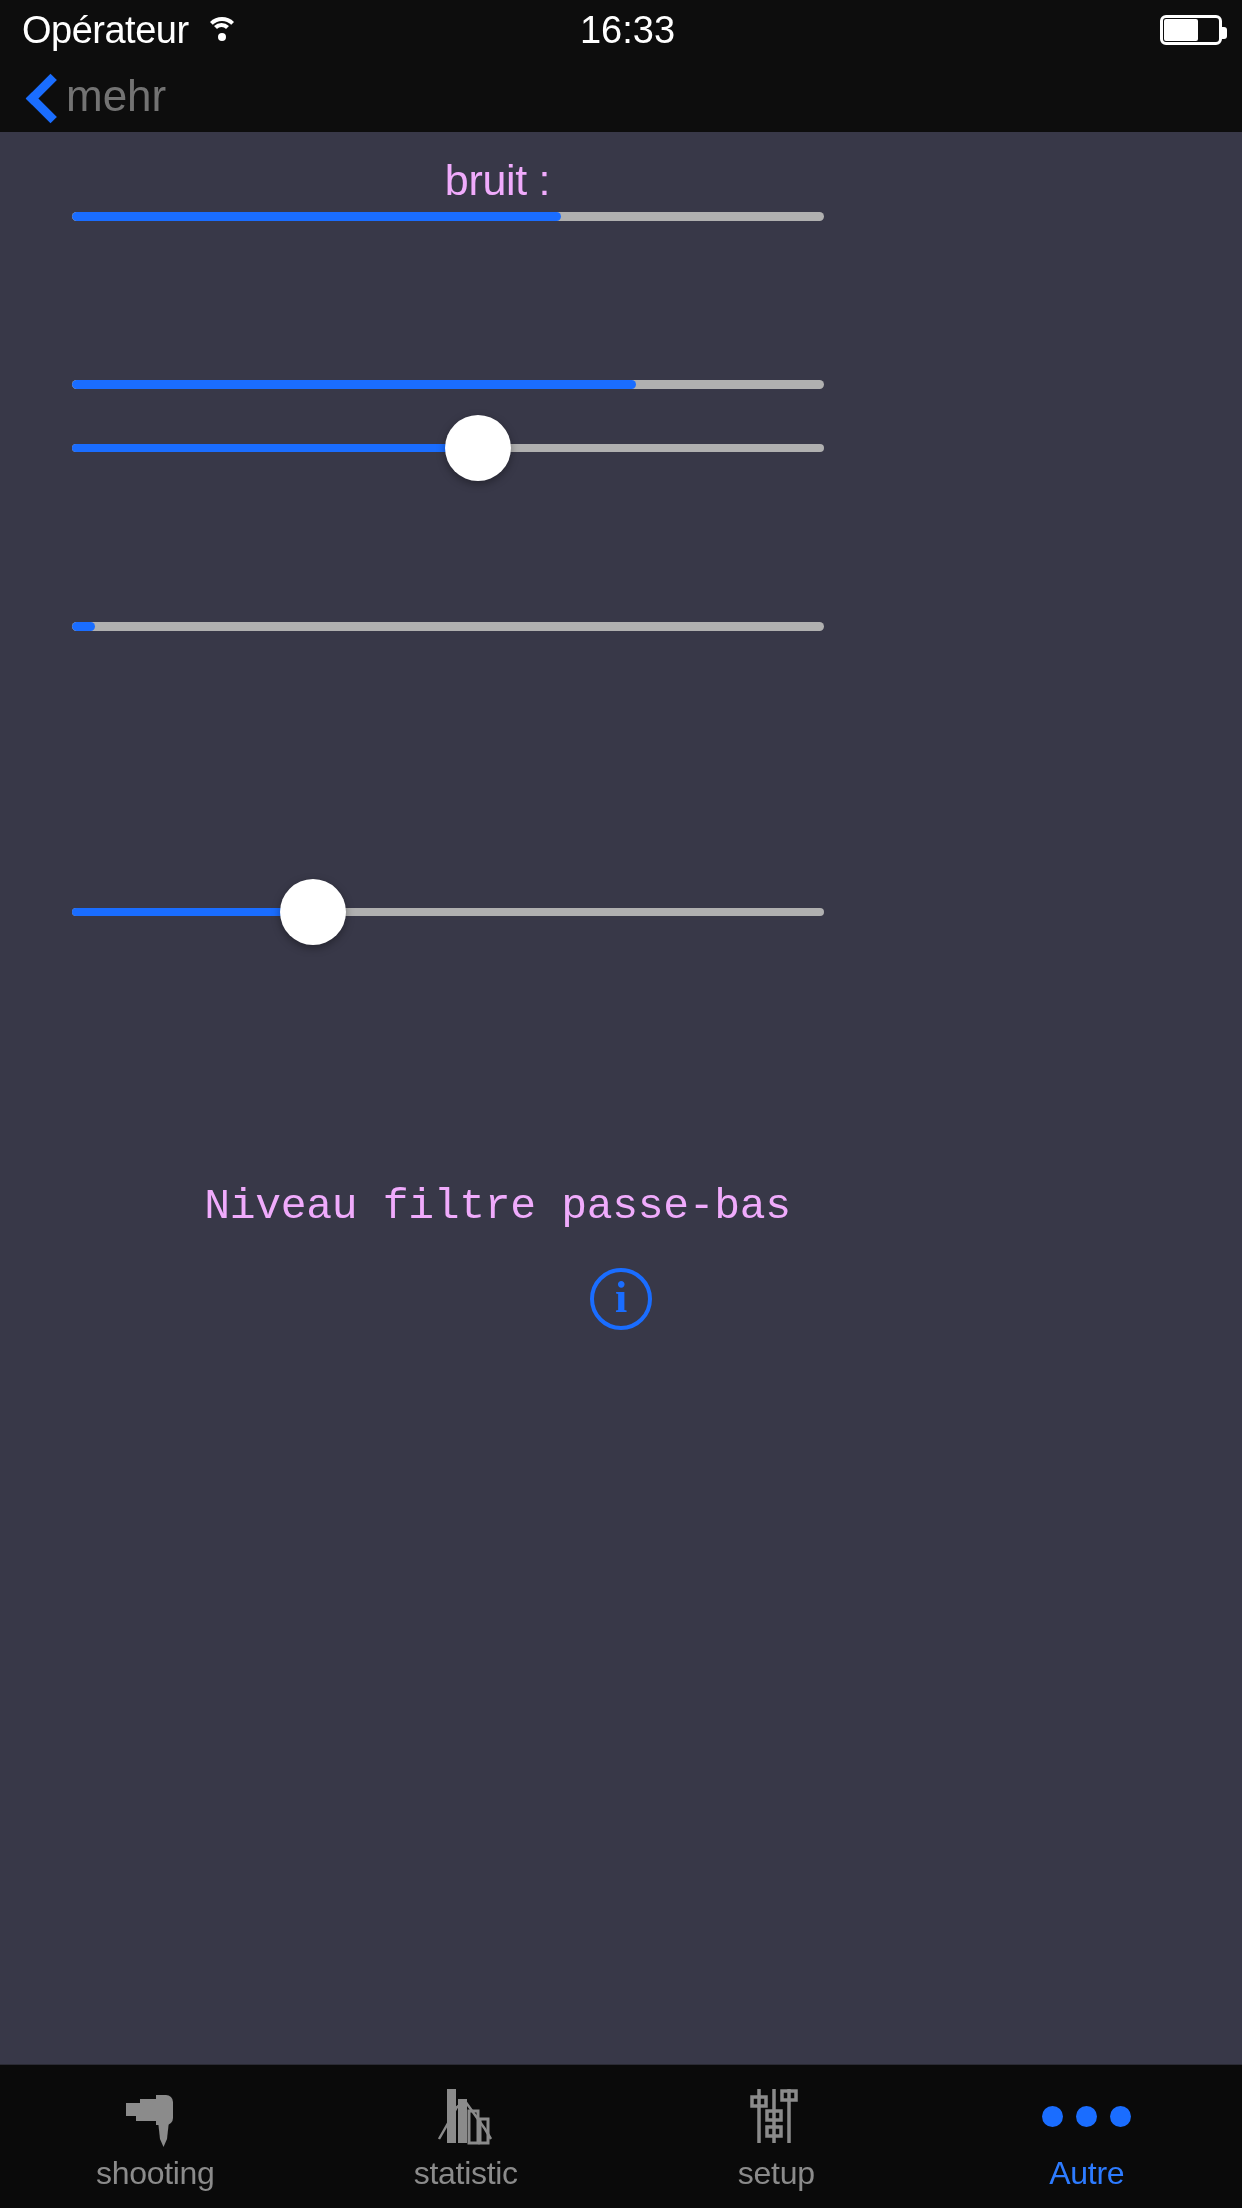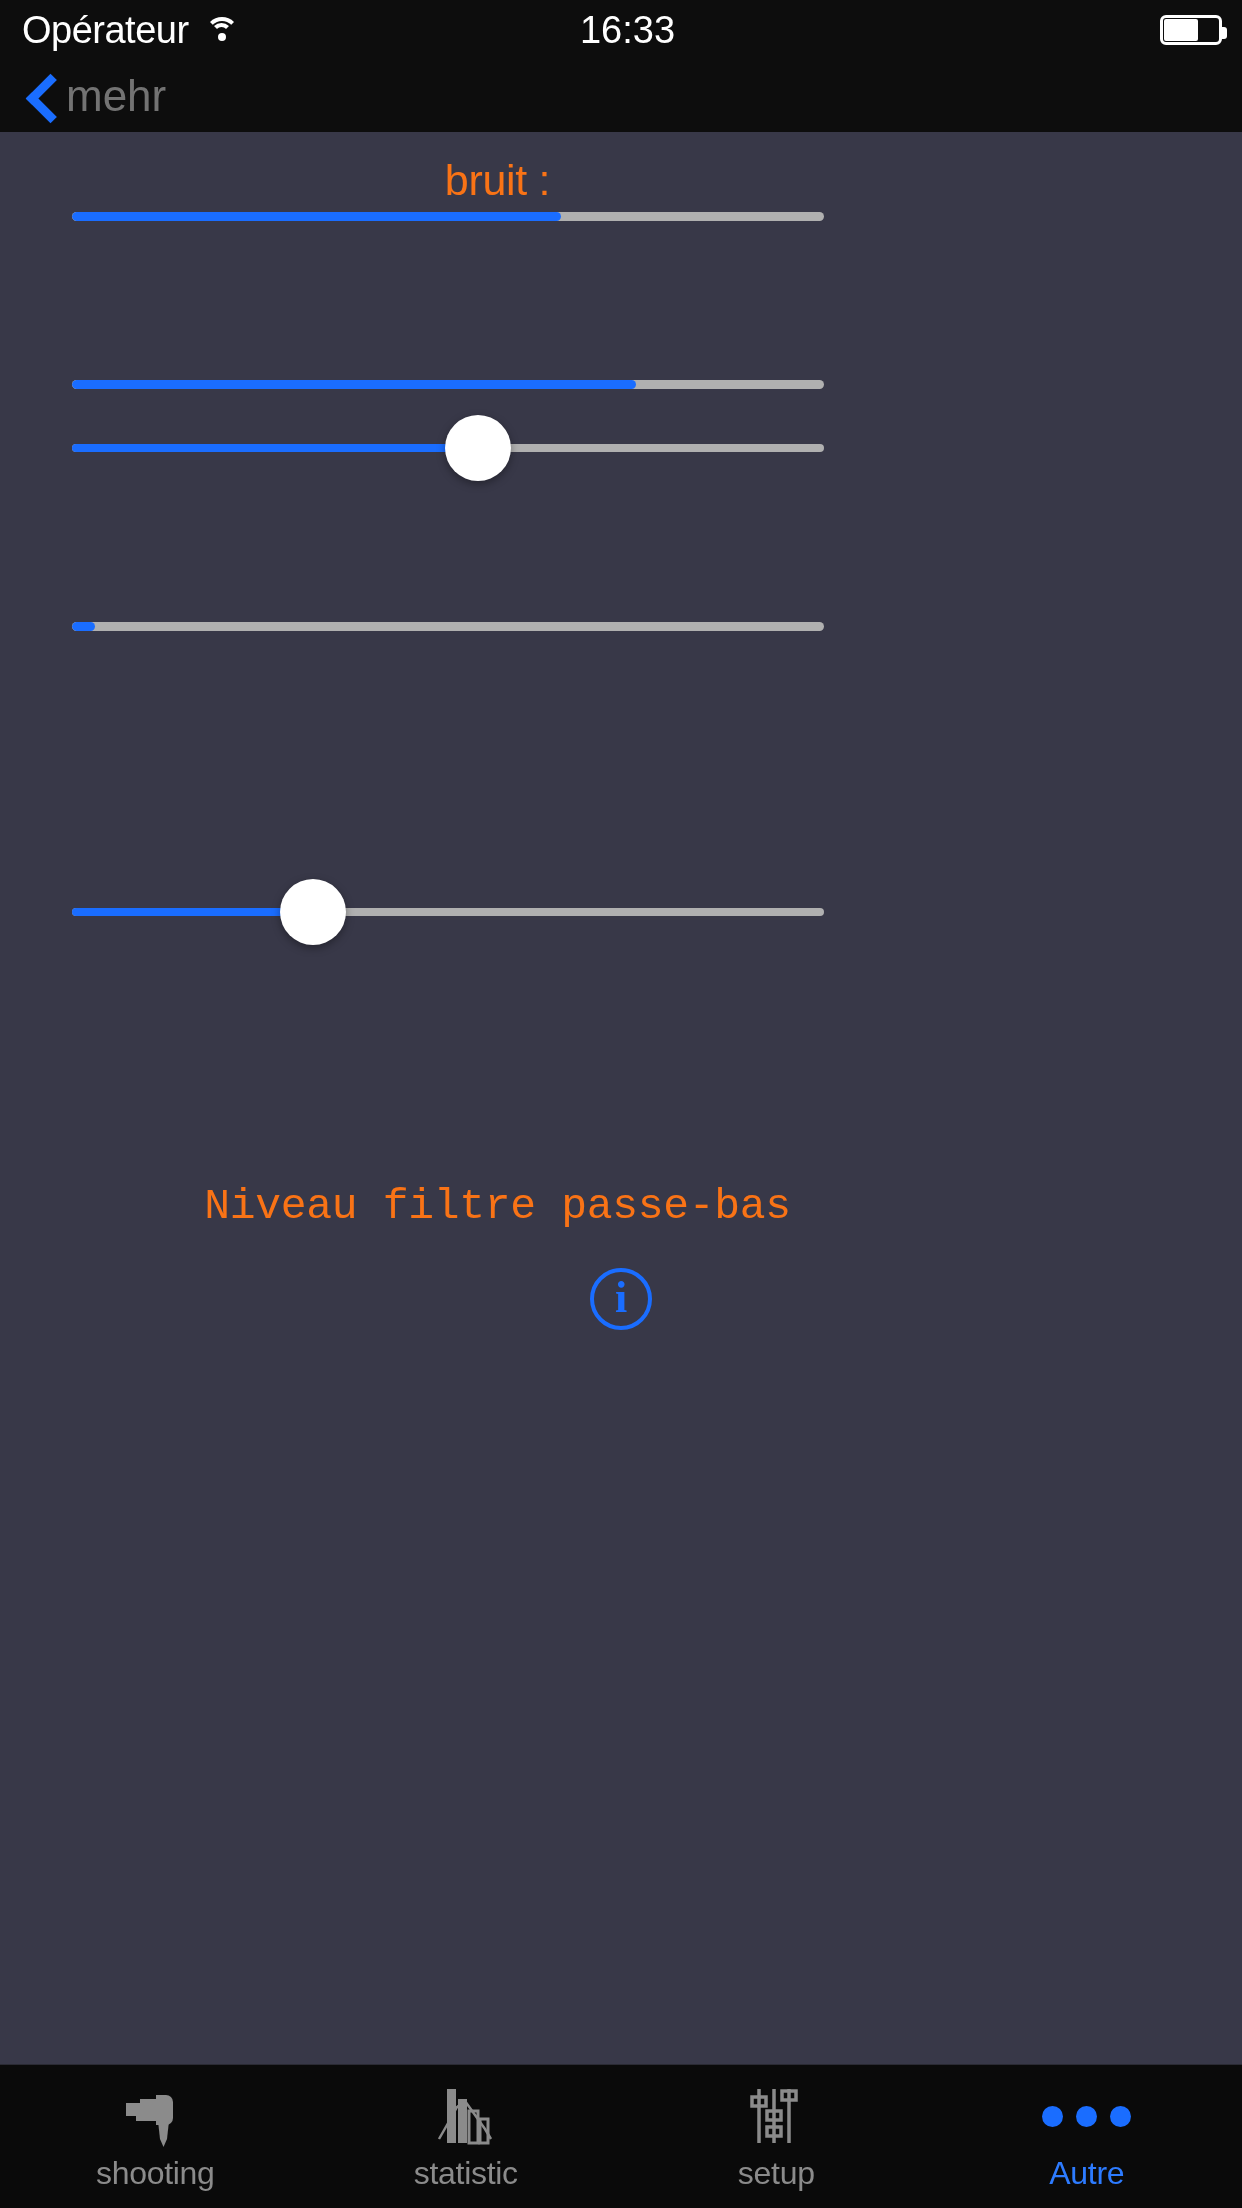--- a/index.html
+++ b/index.html
@@ -50,21 +50,21 @@
   }
   .back-label{ color:#737373; font-size:44px; letter-spacing:0px; }
 
   
   .content{
     position:absolute; left:0; top:132px; width:1242px; height:1932px;
     background:#383848;
   }
   .lbl{
     position:absolute; width:995px; text-align:center;
-    color:#f97316; font-size:43px; letter-spacing:-0.3px;
+    color:#f0abfc; font-size:43px; letter-spacing:-0.3px;
   }
   .lbl.c2{ font-size:44px; }
 
   
   .pbar{
     position:absolute; left:72px; width:752px; height:9px;
     background:#b0b0b0; border-radius:5px; overflow:hidden;
   }
   .pbar > span{ display:block; height:100%; background:#1a6dff; border-radius:5px; }
 

